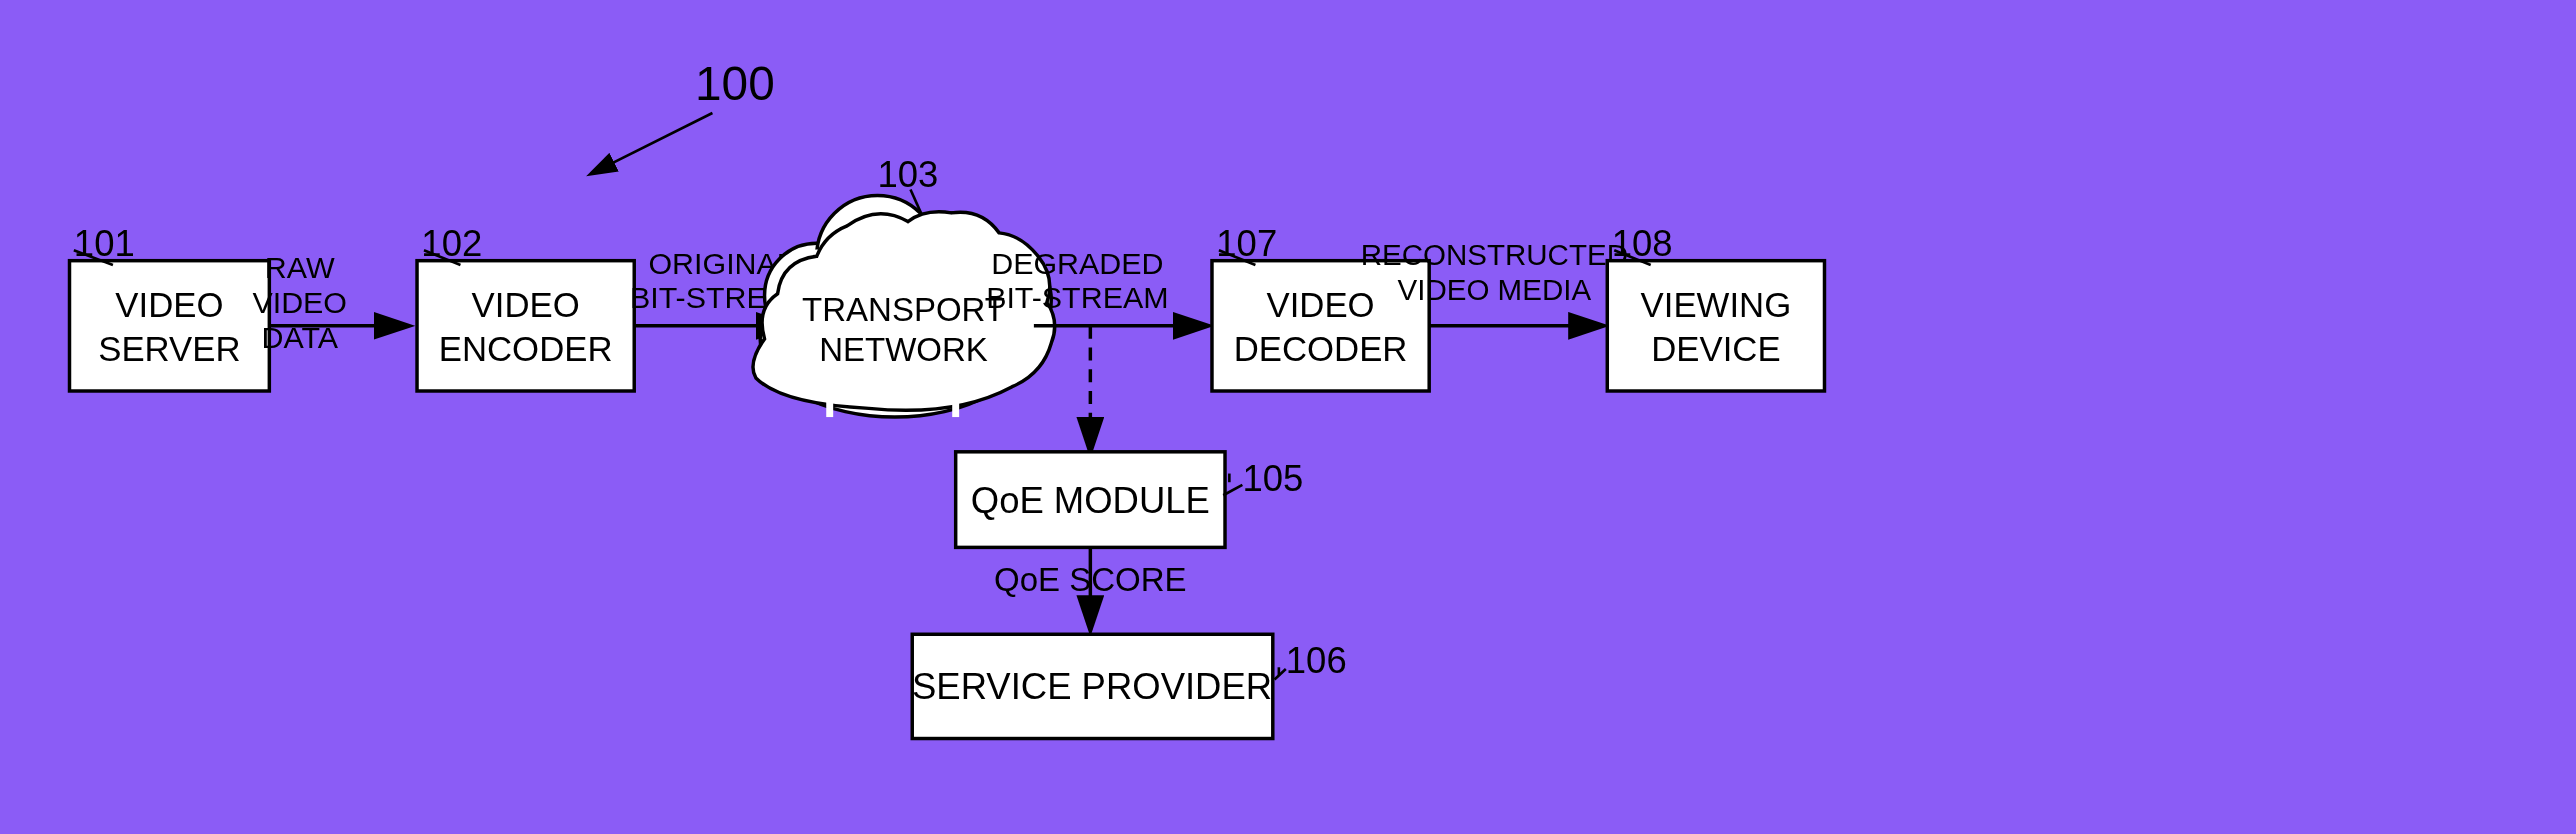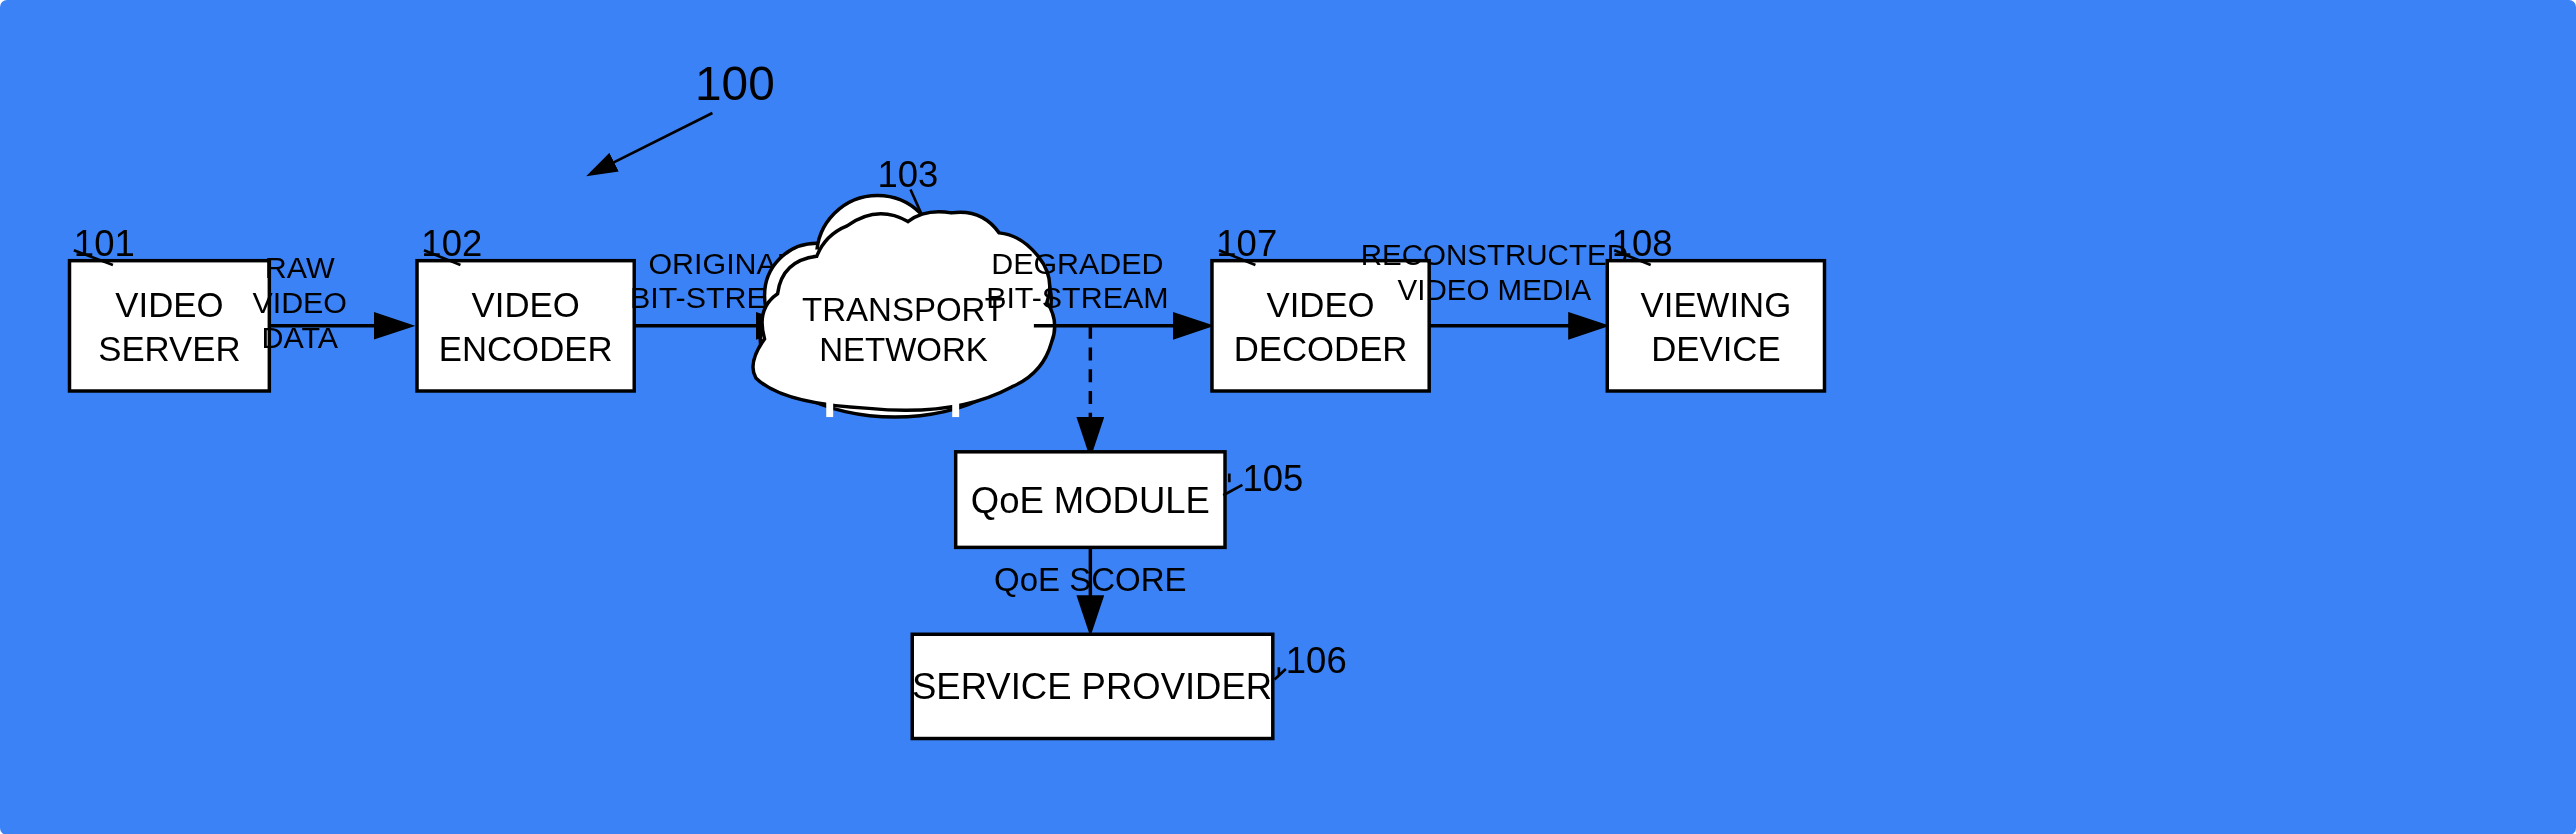--- a/index.html
+++ b/index.html
@@ -8,22 +8,21 @@
       font-family: Arial, Helvetica, sans-serif;
       width: 2576px;
       height: 835px;
       overflow: hidden;
       position: relative;
     }
     .diagram-container {
       width: 2576px;
       height: 835px;
       position: relative;
-      background: #3b82f6;
-      border-radius: 7px;
+      background: #8b5cf6;
     }
     svg {
       width: 100%;
       height: 100%;
       position: absolute;
       top: 0;
       left: 0;
     }
   </style>
 </head>

